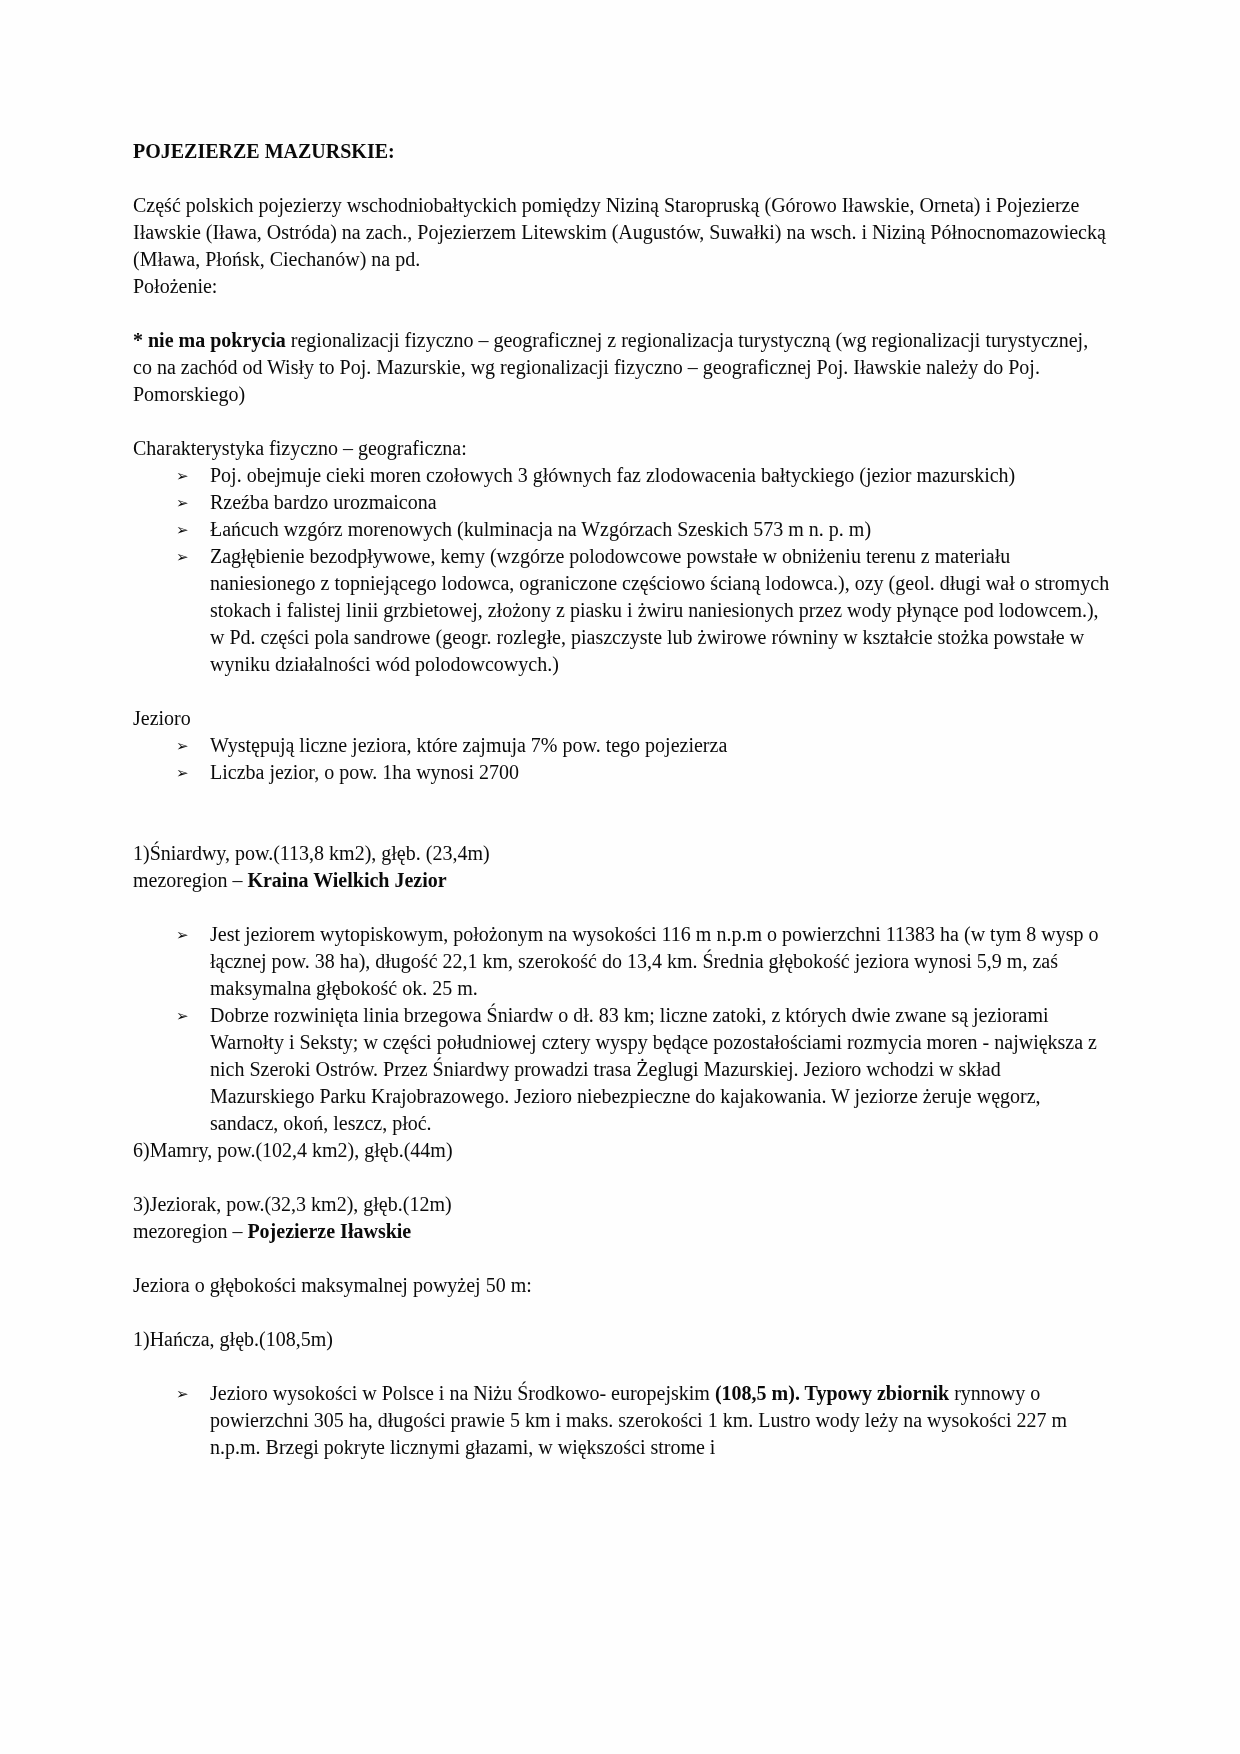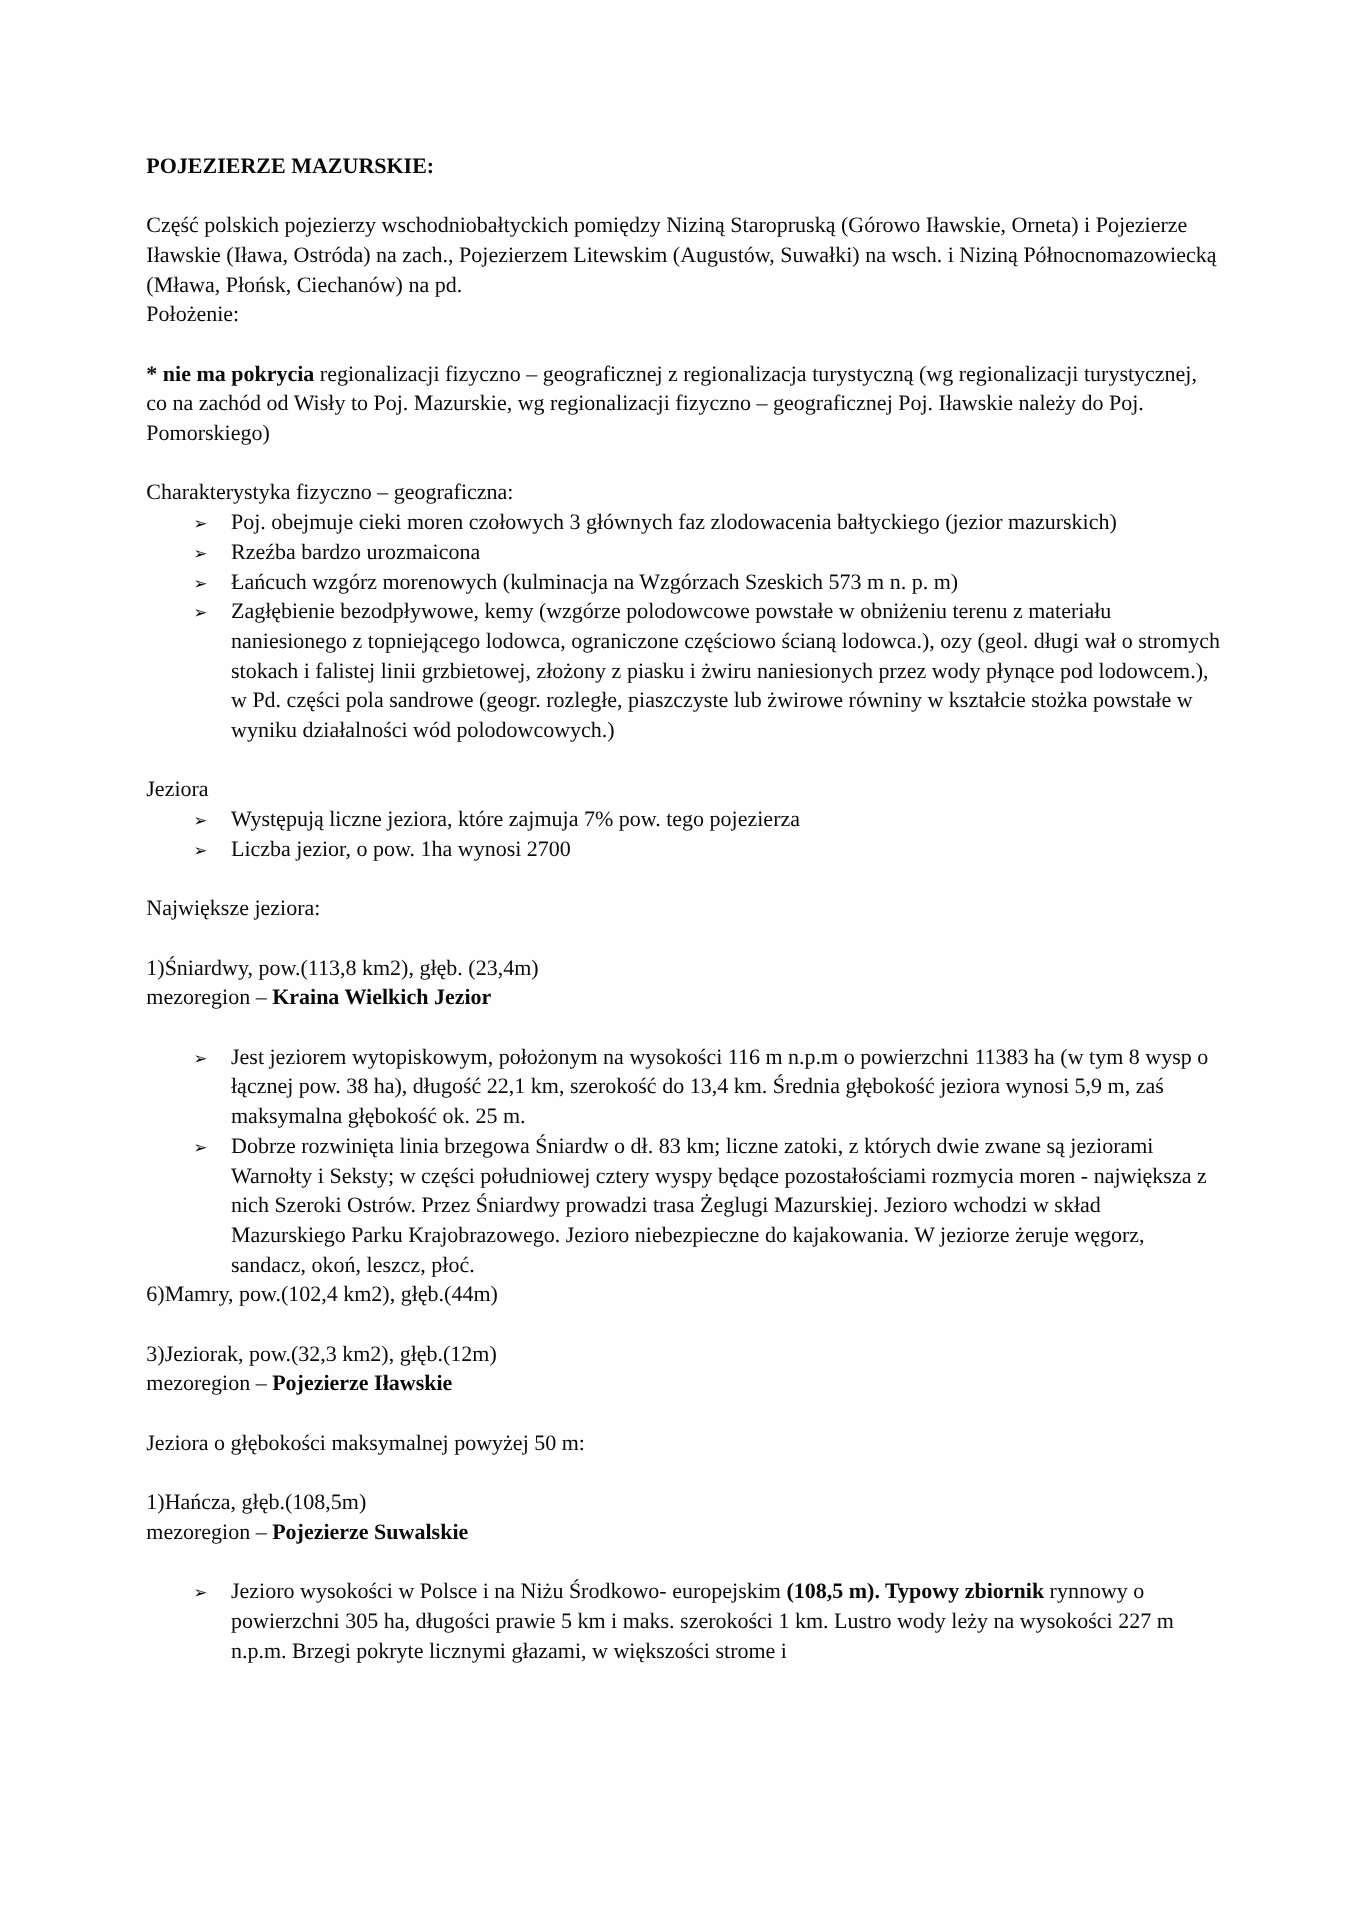--- a/index.html
+++ b/index.html
@@ -61,35 +61,34 @@
       <span>Łańcuch wzgórz morenowych (kulminacja na Wzgórzach Szeskich 573 m n. p. m)</span>
     </div>
     <div class="bullet">
       <span class="marker">➢</span>
       <span>Zagłębienie bezodpływowe, kemy (wzgórze polodowcowe powstałe w obniżeniu terenu z materiału naniesionego z topniejącego lodowca, ograniczone częściowo ścianą lodowca.), ozy (geol. długi wał o stromych stokach i falistej linii grzbietowej, złożony z piasku i żwiru naniesionych przez wody płynące pod lodowcem.), w Pd. części pola sandrowe (geogr. rozległe, piaszczyste lub żwirowe równiny w kształcie stożka powstałe w wyniku działalności wód polodowcowych.)</span>
     </div>
   </div>
 
   <div class="gap"></div>
 
-  <p>Jeziora</p>
+  <p>Jezioro</p>
   <div class="list">
     <div class="bullet">
       <span class="marker">➢</span>
       <span>Występują liczne jeziora, które zajmuja 7% pow. tego pojezierza</span>
     </div>
     <div class="bullet">
       <span class="marker">➢</span>
       <span>Liczba jezior, o pow. 1ha wynosi 2700</span>
     </div>
   </div>
 
   <div class="gap"></div>
 
-  <p>Największe jeziora:</p>
 
   <div class="gap"></div>
 
   <p>1)Śniardwy, pow.(113,8 km2), głęb. (23,4m)</p>
   <p><span>mezoregion – </span><b>Kraina Wielkich Jezior</b></p>
 
   <div class="gap"></div>
 
   <div class="list">
     <div class="bullet">
@@ -109,21 +108,20 @@
   <p>3)Jeziorak, pow.(32,3 km2), głęb.(12m)</p>
   <p><span>mezoregion – </span><b>Pojezierze Iławskie</b></p>
 
   <div class="gap"></div>
 
   <p>Jeziora o głębokości maksymalnej powyżej 50 m:</p>
 
   <div class="gap"></div>
 
   <p>1)Hańcza, głęb.(108,5m)</p>
-  <p><span>mezoregion – </span><b>Pojezierze Suwalskie</b></p>
 
   <div class="gap"></div>
 
   <div class="list">
     <div class="bullet">
       <span class="marker">➢</span>
       <span><span>Jezioro wysokości w Polsce i na Niżu Środkowo- europejskim </span><b>(108,5 m). Typowy zbiornik</b><span> rynnowy o powierzchni 305 ha, długości prawie 5 km i maks. szerokości 1 km. Lustro wody leży na wysokości 227 m n.p.m. Brzegi pokryte licznymi głazami, w większości strome i</span></span>
     </div>
   </div>
 

